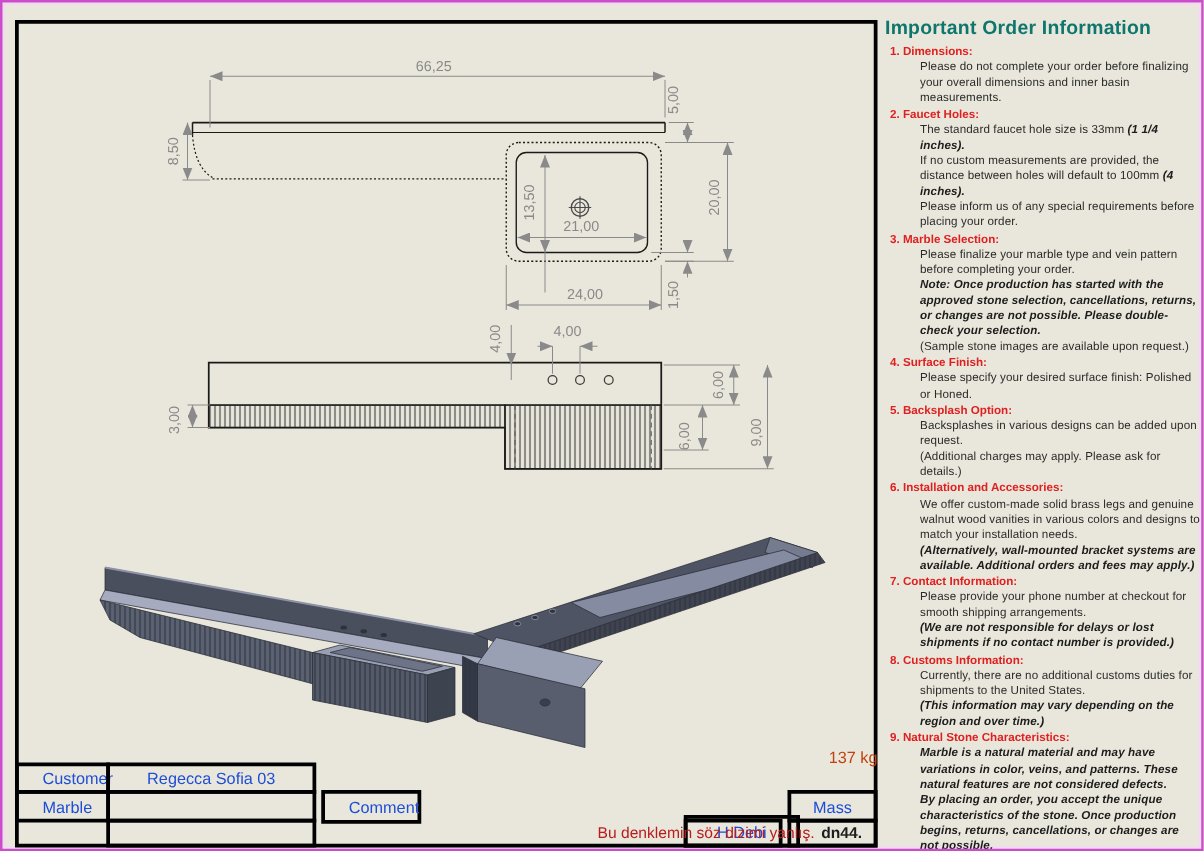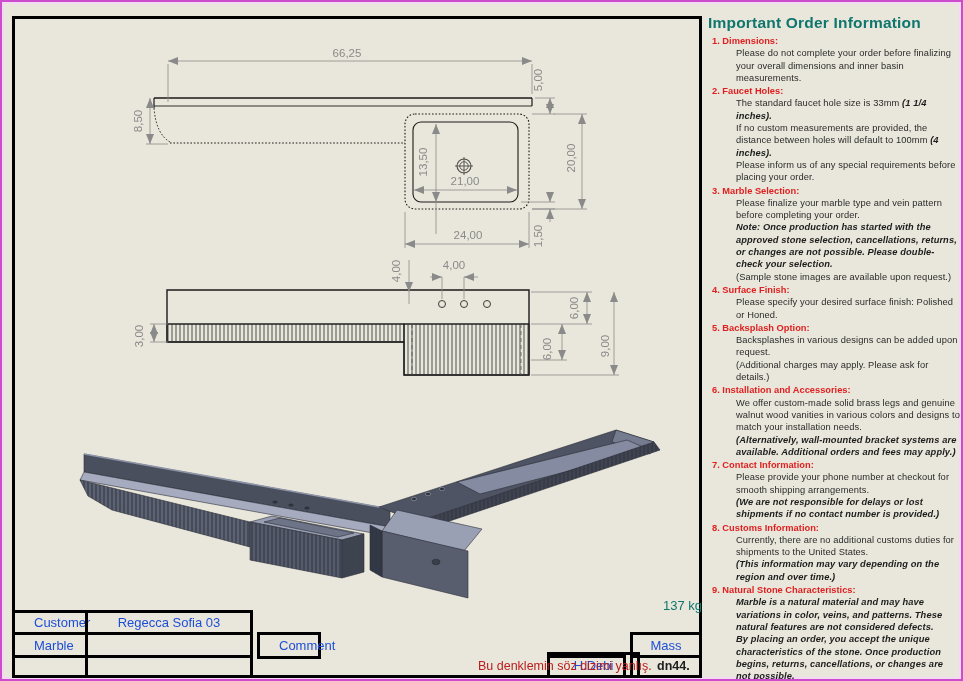--- a/index.html
+++ b/index.html
@@ -13,21 +13,21 @@
   }
   
   .frame{
     position:absolute; left:10px; top:14px; width:690px; height:662px;
     box-sizing:border-box; border:3px solid #000;
   }
   .drawing-svg{position:absolute; left:0; top:0; width:963px; height:681px;}
   .dim-text{ font-size:11.5px; fill:#8a8a8a; text-anchor:middle; font-family:"Liberation Sans",sans-serif;}
   .weight{
     position:absolute; left:615px; top:596px; width:85px; text-align:right;
-    font-size:13px; color:#0f766e;
+    font-size:13px; color:#c2410c;
   }
   
   .tb-cell{
     position:absolute; box-sizing:border-box; border:3px solid #000;
     font-size:13px; color:#1d4ed8; display:flex; align-items:center;
     padding:0 19px; background:transparent; white-space:nowrap;
   }
   .tb-center{justify-content:center;}
   .tb-free{
     position:absolute; font-size:12.5px; color:#b91c1c; white-space:nowrap;
@@ -210,21 +210,21 @@
     </g>
   </svg>
 
   <div class="weight">137 kg</div>
 
   <div class="tb-cell" style="left:10px; top:608px; width:76px; height:25px;">Customer</div>
   <div class="tb-cell tb-center" style="left:83px; top:608px; width:168px; height:25px;">Regecca Sofia 03</div>
 
   <div class="tb-cell" style="left:10px; top:630px; width:76px; height:26px;">Marble</div>
   <div class="tb-cell" style="left:83px; top:630px; width:168px; height:26px;"></div>
-  <div class="tb-cell" style="left:255px; top:630px; width:64px; height:27px;">Comment</div>
+  <div class="tb-cell" style="left:255px; top:630px; width:80px; height:27px;">Comment</div>
   <div class="tb-cell tb-center" style="left:545px; top:630px; width:93px; height:26px;margin-top:20px;">H.Debi</div>
   <div class="tb-cell tb-center" style="left:628px; top:630px; width:72px; height:26px;">Mass</div>
 
   <div class="tb-cell" style="left:10px; top:687px; width:76px; height:37px;">Carrier</div>
   <div class="tb-cell" style="left:83px; top:653px; width:168px; height:23px;"></div>
   <div class="tb-cell" style="left:545px; top:653px; width:79px; height:23px;"></div>
   <div class="tb-cell" style="left:628px; top:653px; width:72px; height:23px;"></div>
 
   <div class="tb-free" style="right:265px; left:auto; top:657px; width:220px; text-align:left; left:476px;">Bu denklemin söz dizimi yanlış.</div>
   <div class="tb-free tb-overlap" style="left:655px; top:657px;">dn44.</div>

